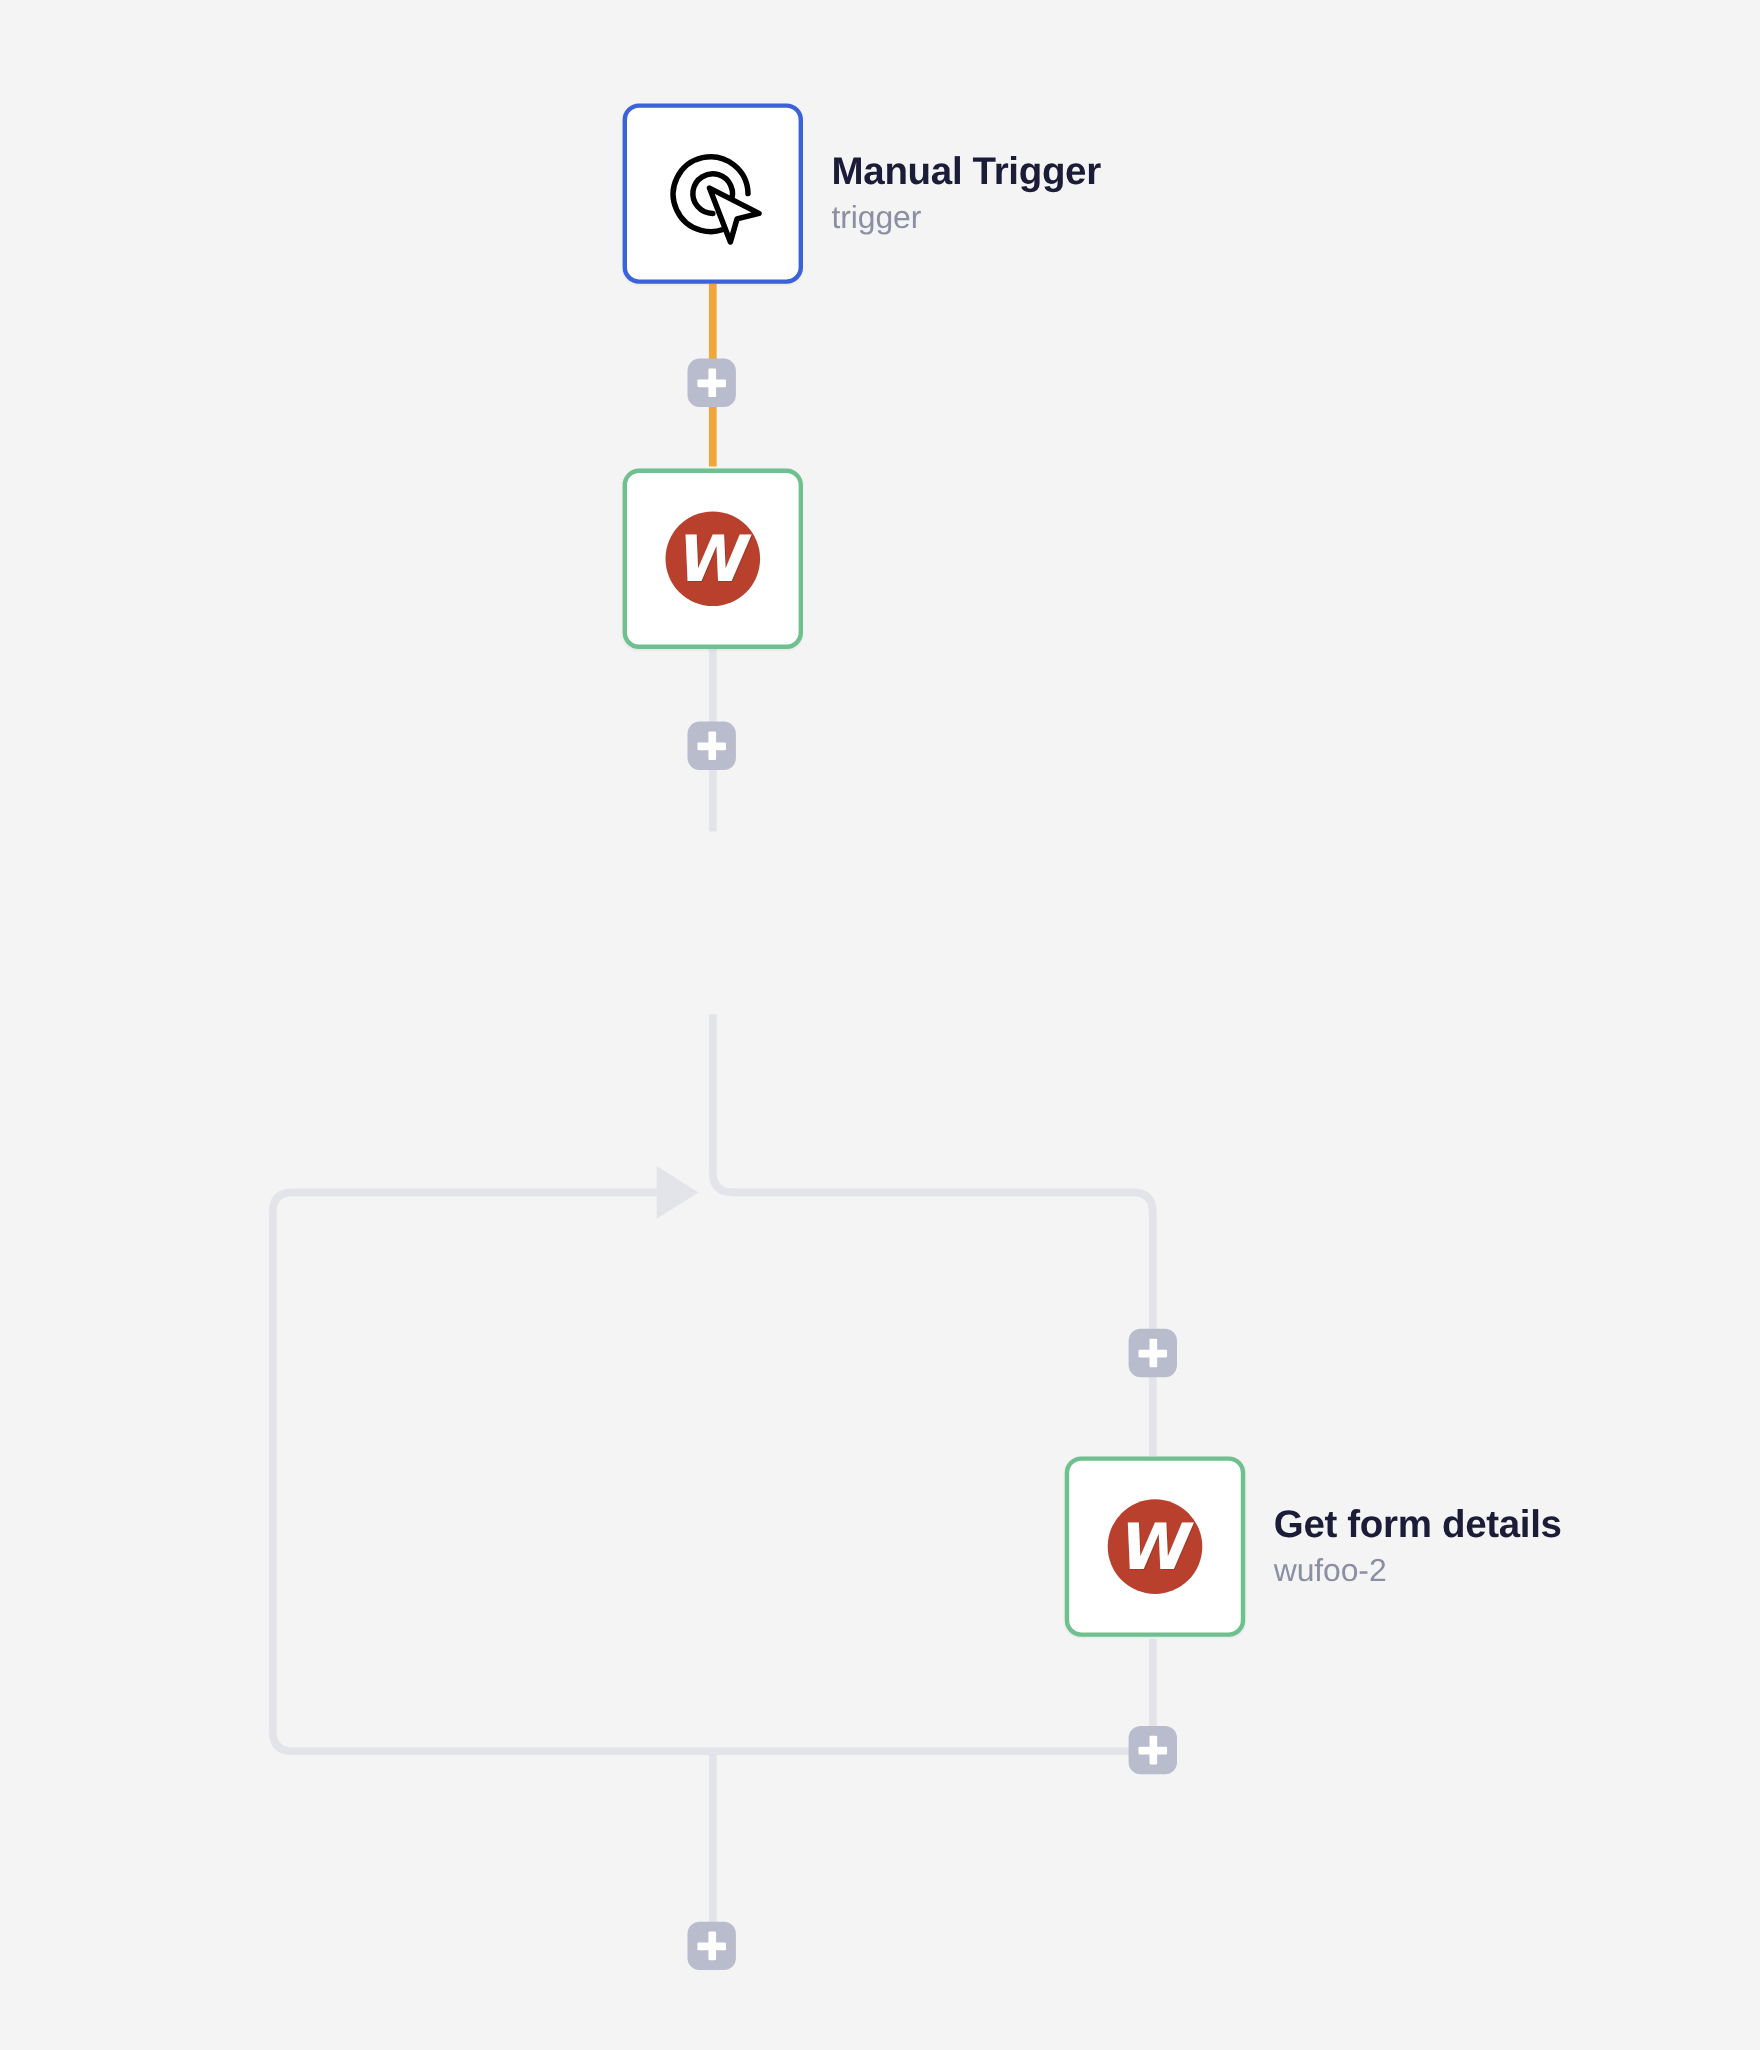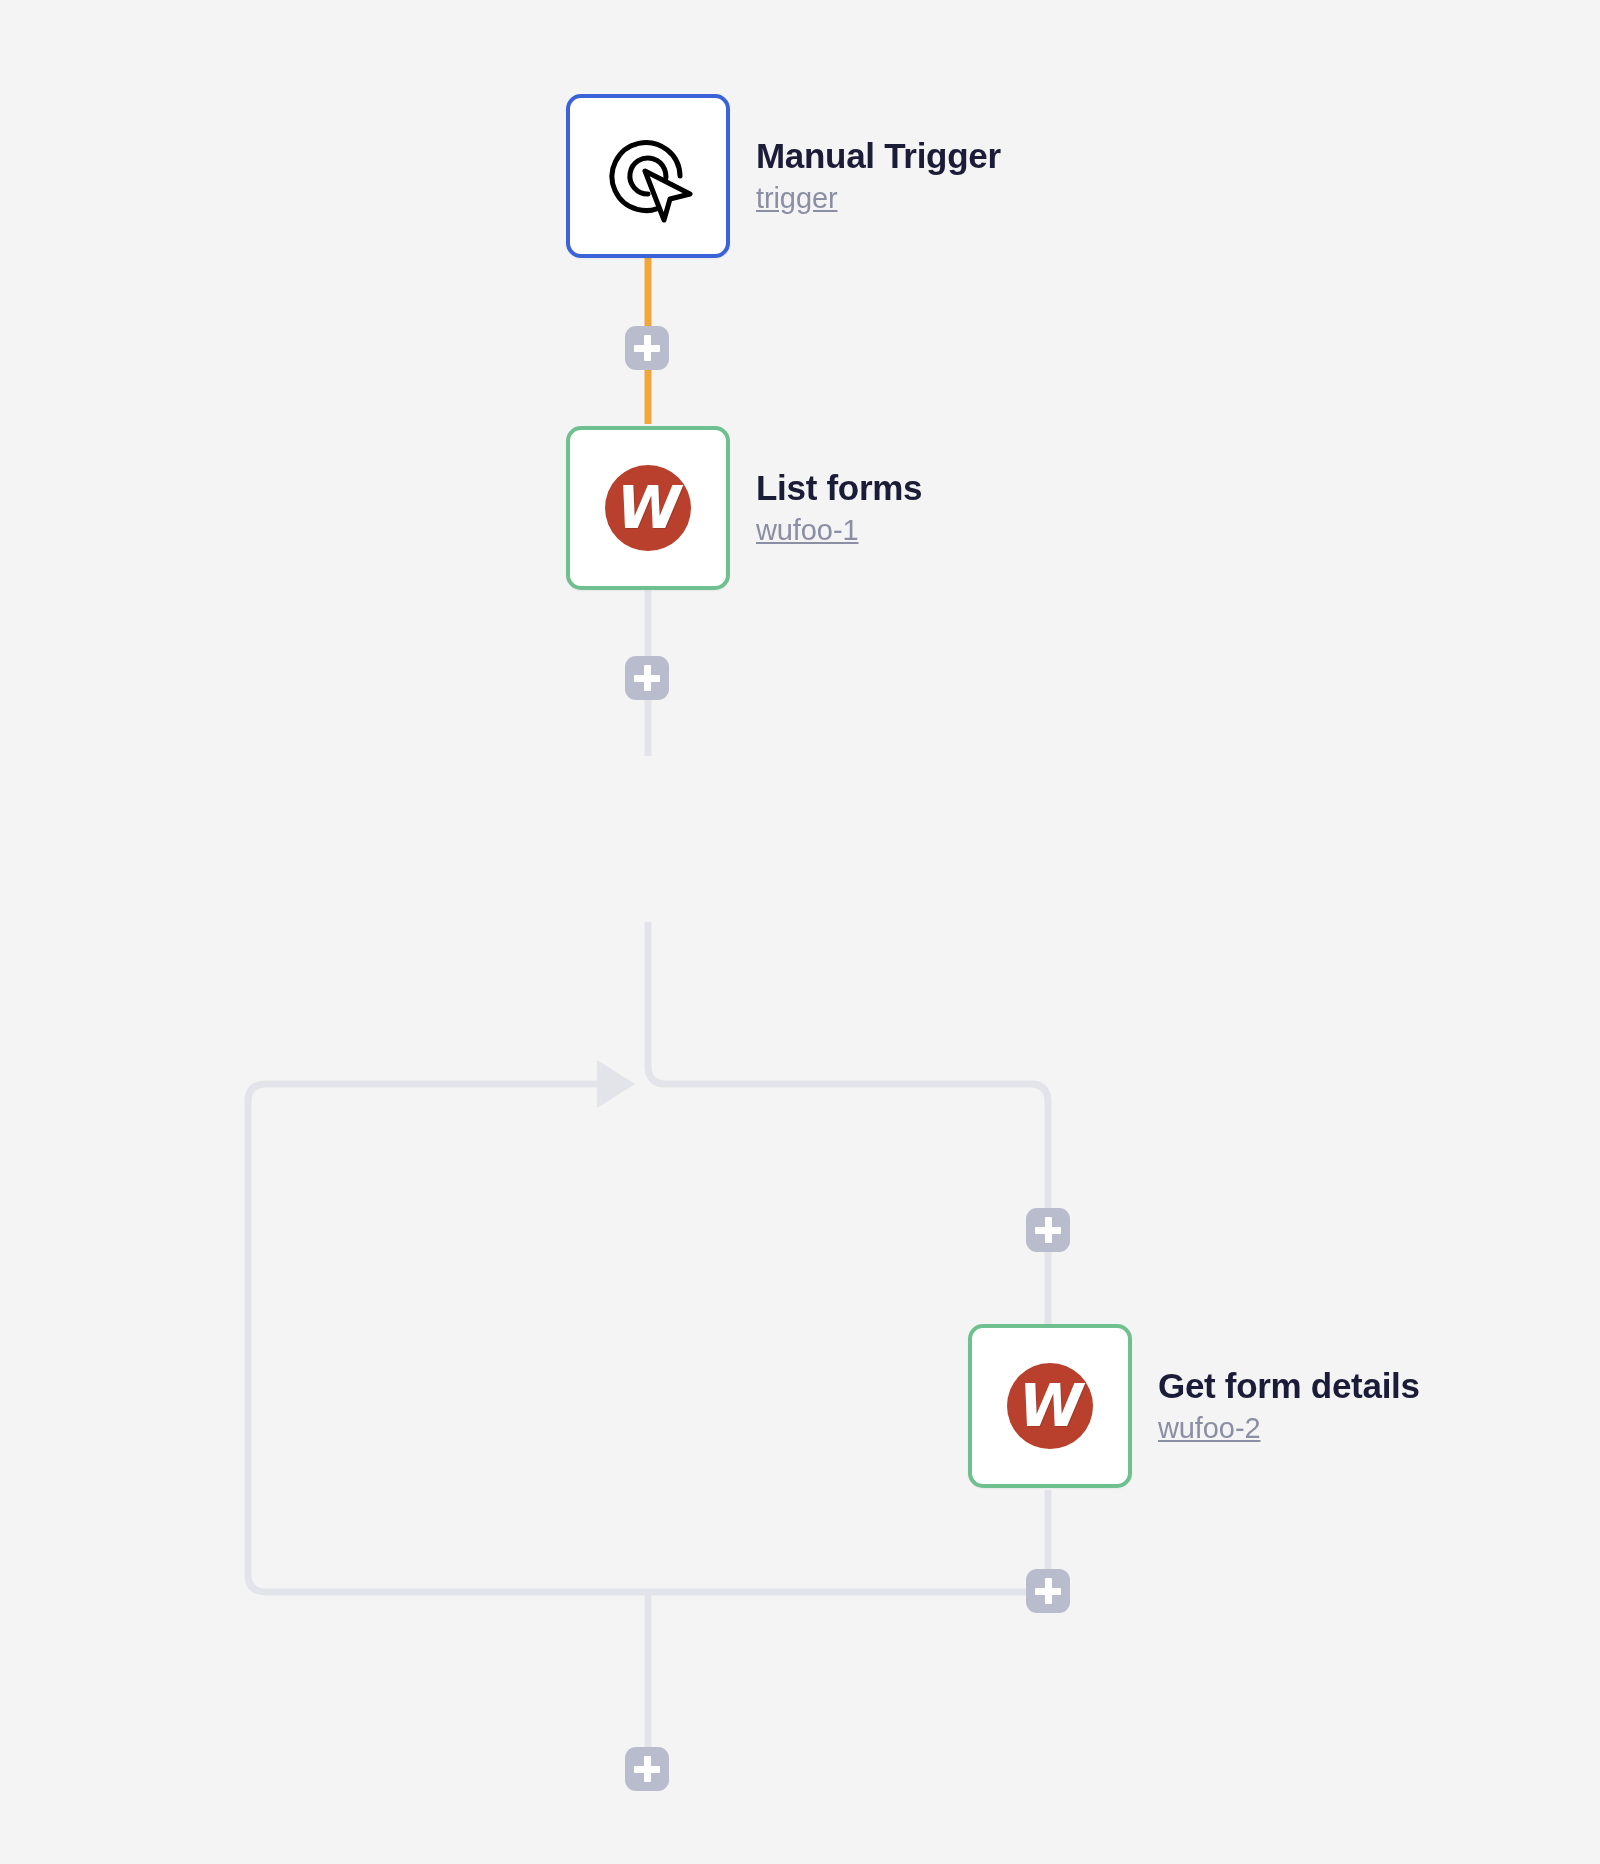--- a/index.html
+++ b/index.html
@@ -73,21 +73,20 @@
     line-height: 1.18;
   }
 
   .node-subtitle {
     font-size: 29px;
     font-weight: 400;
     color: #8b8fa3;
     letter-spacing: -0.1px;
     line-height: 1.3;
     margin-top: 4px;
-    text-decoration: underline;
   }
 
   
   .icon-wrap {
     width: 104px;
     height: 104px;
     display: flex;
     align-items: center;
     justify-content: center;
   }
@@ -180,24 +179,20 @@
       <span class="node-subtitle">trigger</span>
     </div>
   </div>
 
   <div class="node" style="left:566px; top:410px;">
     <div class="node-box accent-green">
       <span class="icon-wrap">
         <span class="wufoo-logo">W</span>
       </span>
     </div>
-    <div class="node-labels">
-      <span class="node-title">List forms</span>
-      <span class="node-subtitle">wufoo-1</span>
-    </div>
   </div>
 
 
   <div class="node" style="left:968px; top:1308px;">
     <div class="node-box accent-green">
       <span class="icon-wrap">
         <span class="wufoo-logo">W</span>
       </span>
     </div>
     <div class="node-labels">

